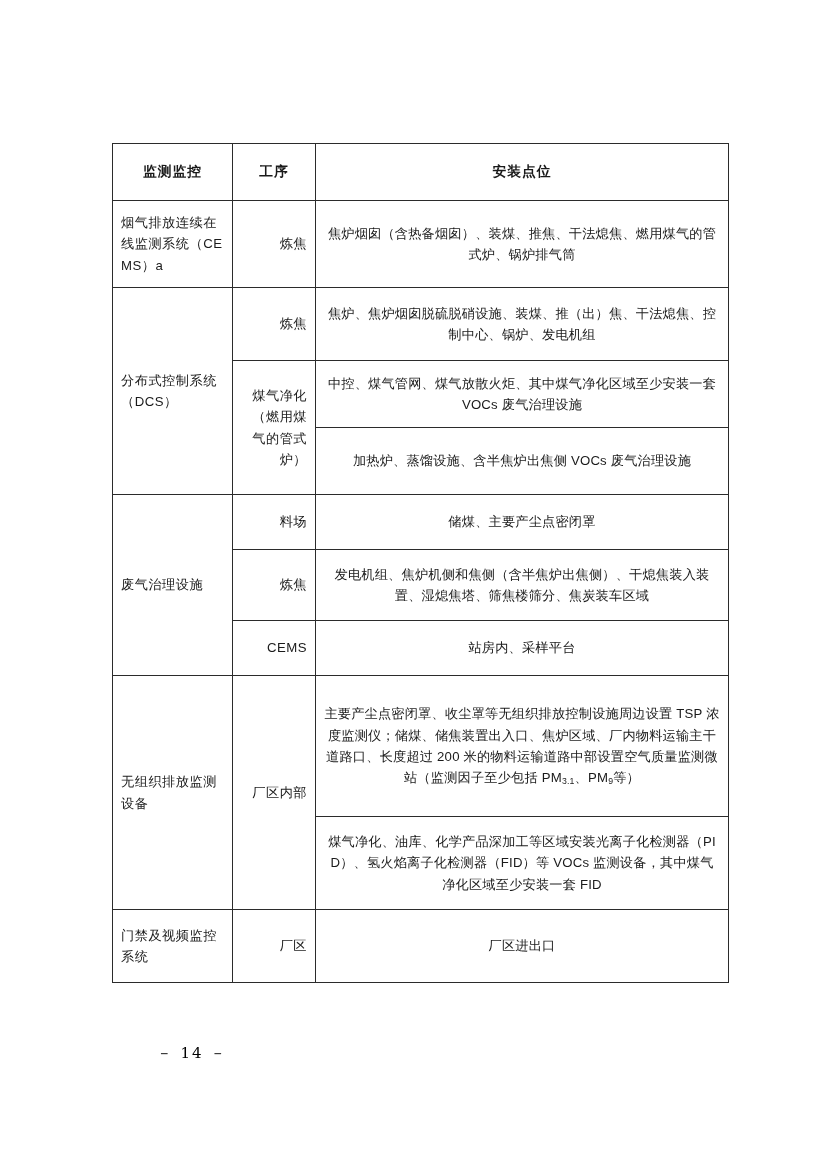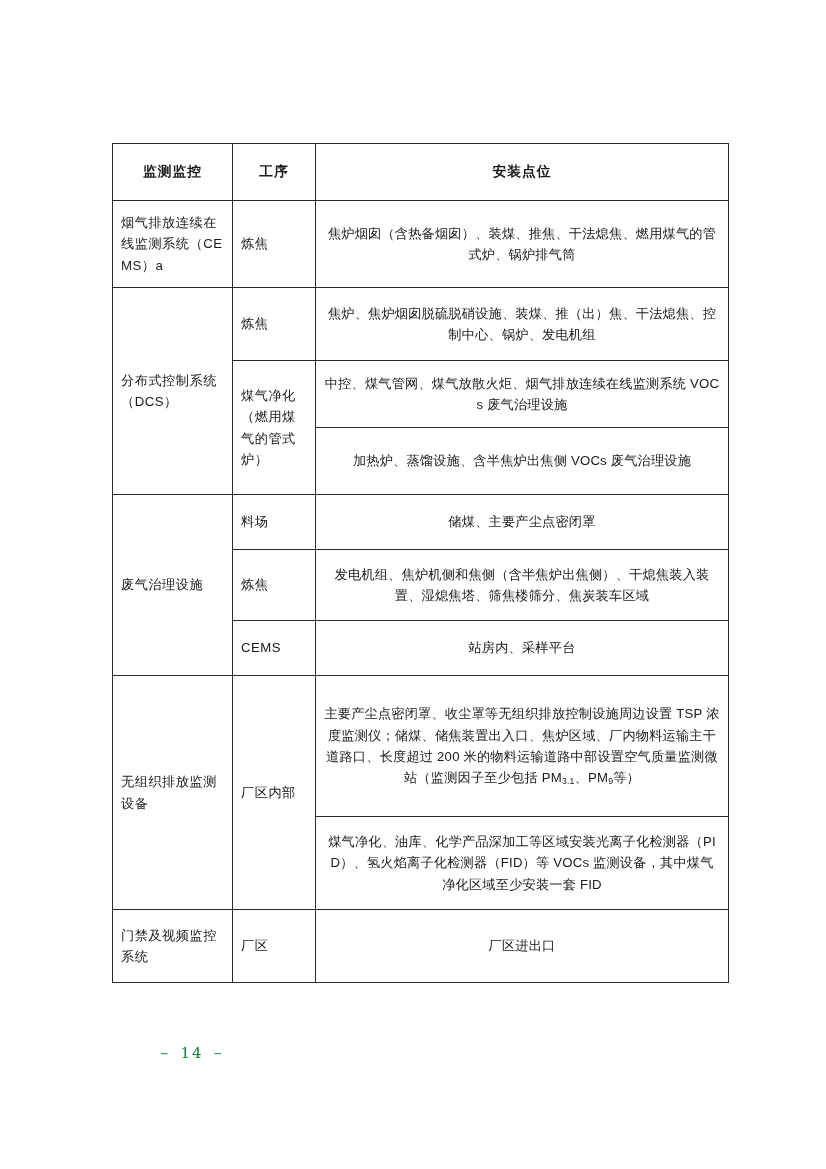--- a/index.html
+++ b/index.html
@@ -53,34 +53,34 @@
     margin-left: 40px;
   }
   table.main th {
     text-align: center;
     font-weight: bold;
     font-size: 13.8px;
     letter-spacing: 1px;
     height: 42px;
   }
   td.c1 { text-align: left; letter-spacing: 0.5px; }
-  td.c2 { text-align: left; letter-spacing: 0.5px; }
+  td.c2 { text-align: right; letter-spacing: 0.5px; }
   td.c3 { text-align: center; letter-spacing: 0.2px; }
   col.col1 { width: 120px; }
   col.col2 { width: 83px; }
   col.col3 { width: 413px; }
   .page-number {
     position: absolute;
     left: 112px;
     top: 1044px;
     width: 160px;
     text-align: center;
     font-size: 15px;
     letter-spacing: 2px;
-    color: #15803d;
+    color: #000000;
     font-family: "DejaVu Serif", "Liberation Serif", serif;
   }
   sub {
     font-size: 0.66em;
     vertical-align: -0.22em;
   }
 </style>
 </head>
 <body>
 
@@ -107,21 +107,21 @@
         <td class="c3">焦炉烟囱（含热备烟囱）、装煤、推焦、干法熄焦、燃用煤气的管式炉、锅炉排气筒</td>
       </tr>
 
       <tr>
         <td class="c1" rowspan="3">分布式控制系统（DCS）</td>
         <td class="c2" style="height:58px">炼焦</td>
         <td class="c3">焦炉、焦炉烟囱脱硫脱硝设施、装煤、推（出）焦、干法熄焦、控制中心、锅炉、发电机组</td>
       </tr>
       <tr>
         <td class="c2" rowspan="2">煤气净化（燃用煤气的管式炉）</td>
-        <td class="c3" style="height:52px">中控、煤气管网、煤气放散火炬、烟气排放连续在线监测系统 VOCs 废气治理设施</td>
+        <td class="c3" style="height:52px">中控、煤气管网、煤气放散火炬、其中煤气净化区域至少安装一套 VOCs 废气治理设施</td>
       </tr>
       <tr>
         <td class="c3" style="height:52px">加热炉、蒸馏设施、含半焦炉出焦侧 VOCs 废气治理设施</td>
       </tr>
 
       <tr>
         <td class="c1" rowspan="3">废气治理设施</td>
         <td class="c2" style="height:40px">料场</td>
         <td class="c3">储煤、主要产尘点密闭罩</td>
       </tr>

